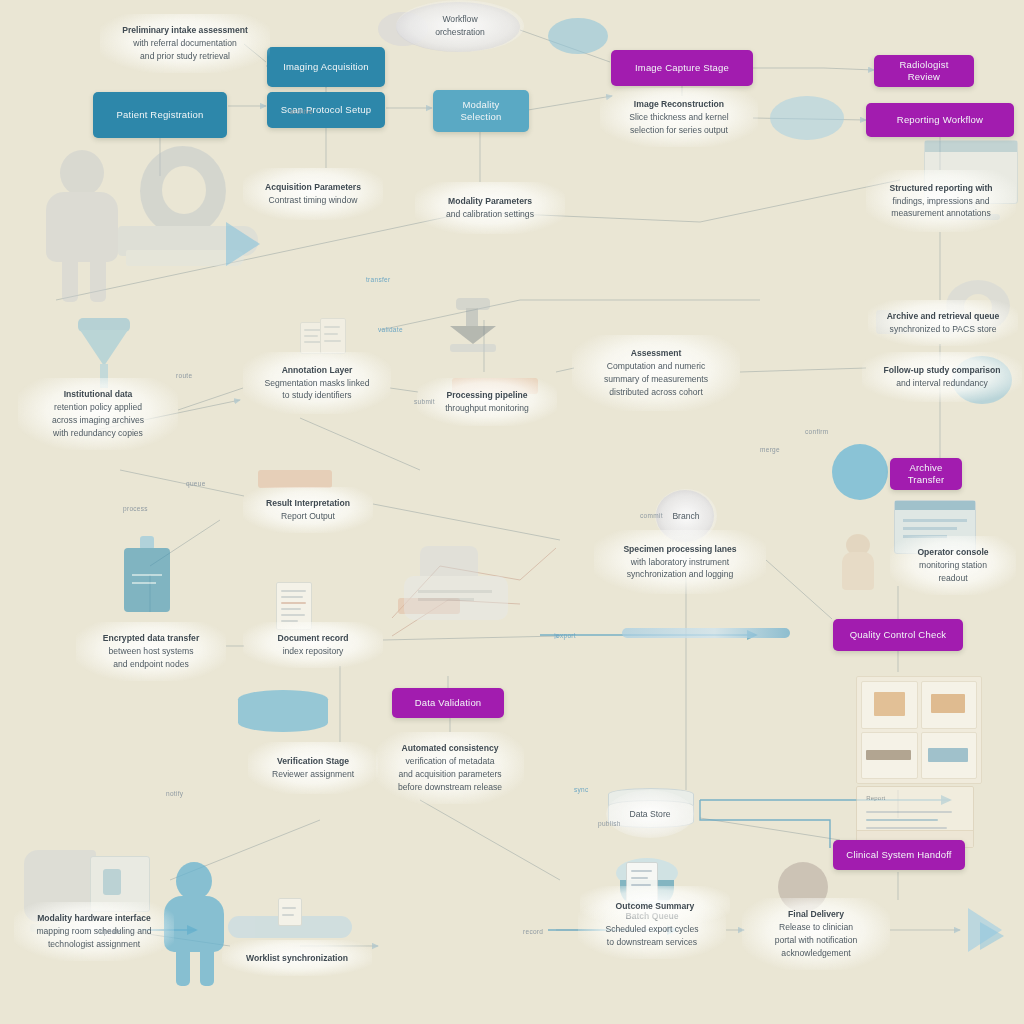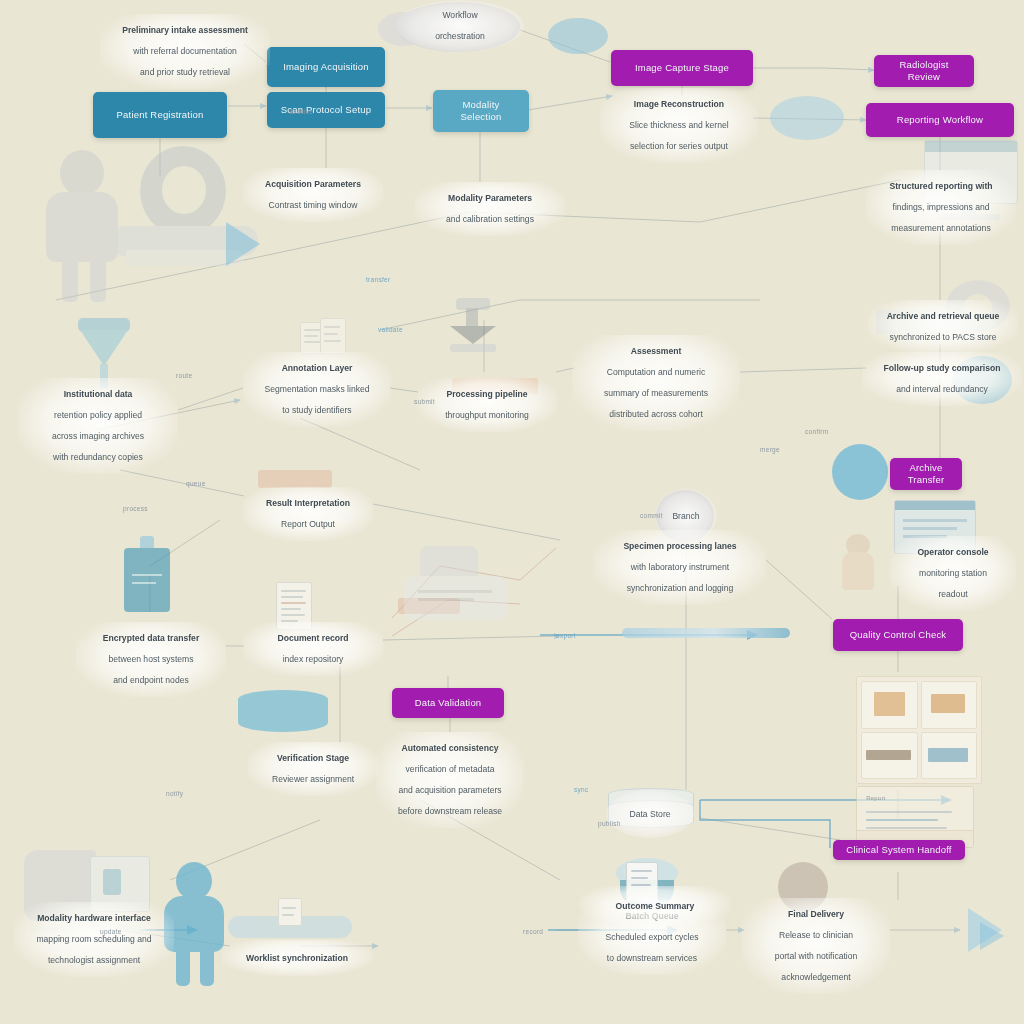--- a/index.html
+++ b/index.html
@@ -42,21 +42,20 @@
     font-size:8.6px;
     line-height:1.5;
     padding:10px 12px;
     border-radius:14px;
     background:radial-gradient(ellipse at 50% 45%,
         rgba(255,255,255,.92) 0%,
         rgba(252,252,248,.72) 45%,
         rgba(234,230,212,0) 78%);
     display:flex;flex-direction:column;align-items:center;justify-content:center;
     filter:blur(.3px);
-    gap:8px;
   }
   .lcard .ln{display:block;white-space:nowrap;}
   .lcard.head .ln:first-child{font-weight:bold;color:#3f4a52;}
 
   
   .elabel{
     position:absolute;z-index:6;
     font-size:6.5px;color:#8f9aa2;
     letter-spacing:.3px;white-space:nowrap;
     filter:blur(.35px);
@@ -395,21 +394,21 @@
       <div class="node pbox deep" style="left: 267px; top: 47px; width: 118px; height: 40px;">Imaging Acquisition</div>
       <div class="node pbox deep" style="left: 93px; top: 92px; width: 134px; height: 46px;">Patient Registration</div>
       <div class="node pbox deep" style="left: 267px; top: 92px; width: 118px; height: 36px;">Scan Protocol Setup</div>
       <div class="node pbox soft" style="left: 433px; top: 90px; width: 96px; height: 42px;">Modality Selection</div>
       <div class="node pbox" style="left: 611px; top: 50px; width: 142px; height: 36px;">Image Capture Stage</div>
       <div class="node pbox" style="left: 874px; top: 55px; width: 100px; height: 32px;">Radiologist Review</div>
       <div class="node pbox" style="left: 866px; top: 103px; width: 148px; height: 34px;">Reporting Workflow</div>
       <div class="node pbox" style="left: 890px; top: 458px; width: 72px; height: 32px;">Archive Transfer</div>
       <div class="node pbox" style="left: 833px; top: 619px; width: 130px; height: 32px;">Quality Control Check</div>
       <div class="node pbox" style="left: 392px; top: 688px; width: 112px; height: 30px;">Data Validation</div>
-      <div class="node pbox" style="left: 833px; top: 840px; width: 132px; height: 20px;">Clinical System Handoff</div>
+      <div class="node pbox" style="left: 833px; top: 840px; width: 132px; height: 30px;">Clinical System Handoff</div>
     </div>
   <div id="cards">
       <div class="node lcard head" style="left: 100px; top: 14px; width: 170px; min-height: 52px;">
         <span class="ln">Preliminary intake assessment</span>
         <span class="ln">with referral documentation</span>
         <span class="ln">and prior study retrieval</span>
       </div>
       <div class="node lcard head" style="left: 415px; top: 182px; width: 150px; min-height: 52px;">
         <span class="ln">Modality Parameters</span>
         <span class="ln">and calibration settings</span>

